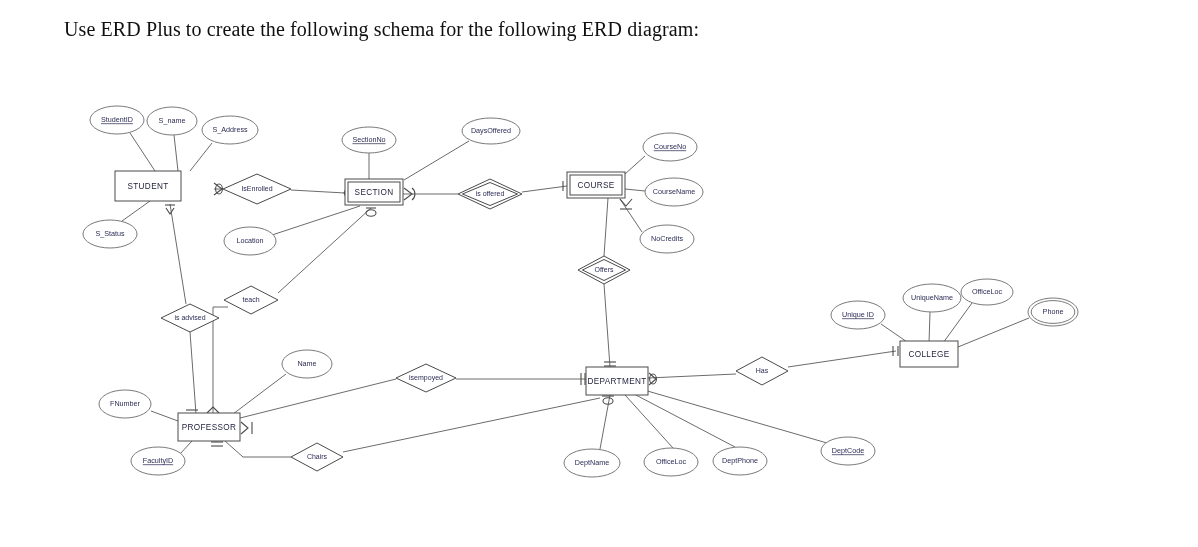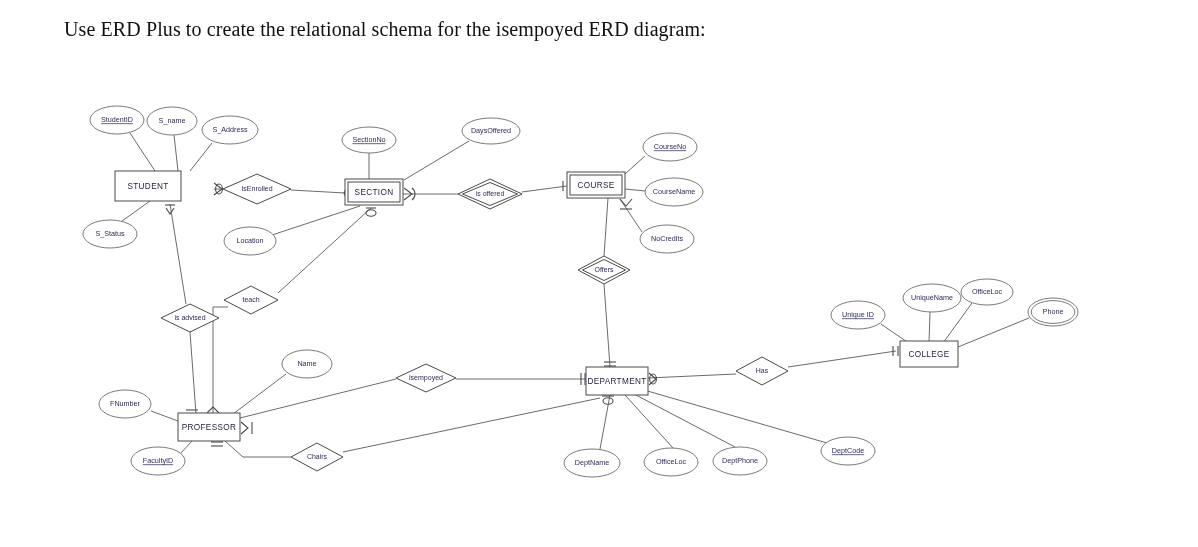--- a/index.html
+++ b/index.html
@@ -73,21 +73,21 @@
     font-size: 7px;
     fill: #2b2b55;
   }
   .lbl-key {
     text-decoration: underline;
   }
 </style>
 </head>
 <body>
 
-<div id="prompt-text">Use ERD Plus to create the relational schema for the isempoyed ERD diagram:</div>
+<div id="prompt-text">Use ERD Plus to create the following schema for the following ERD diagram:</div>
 
 <div id="erd-canvas">
   <svg class="erd-svg" width="1198" height="547" viewBox="0 0 1198 547" xmlns="http://www.w3.org/2000/svg">
 
     <g>
 
       <line class="edge" x1="130" y1="133" x2="155" y2="171"></line>
       <line class="edge" x1="174" y1="135" x2="178" y2="171"></line>
       <line class="edge" x1="212" y1="143" x2="190" y2="171"></line>
       <line class="edge" x1="122" y1="221" x2="150" y2="201"></line>

